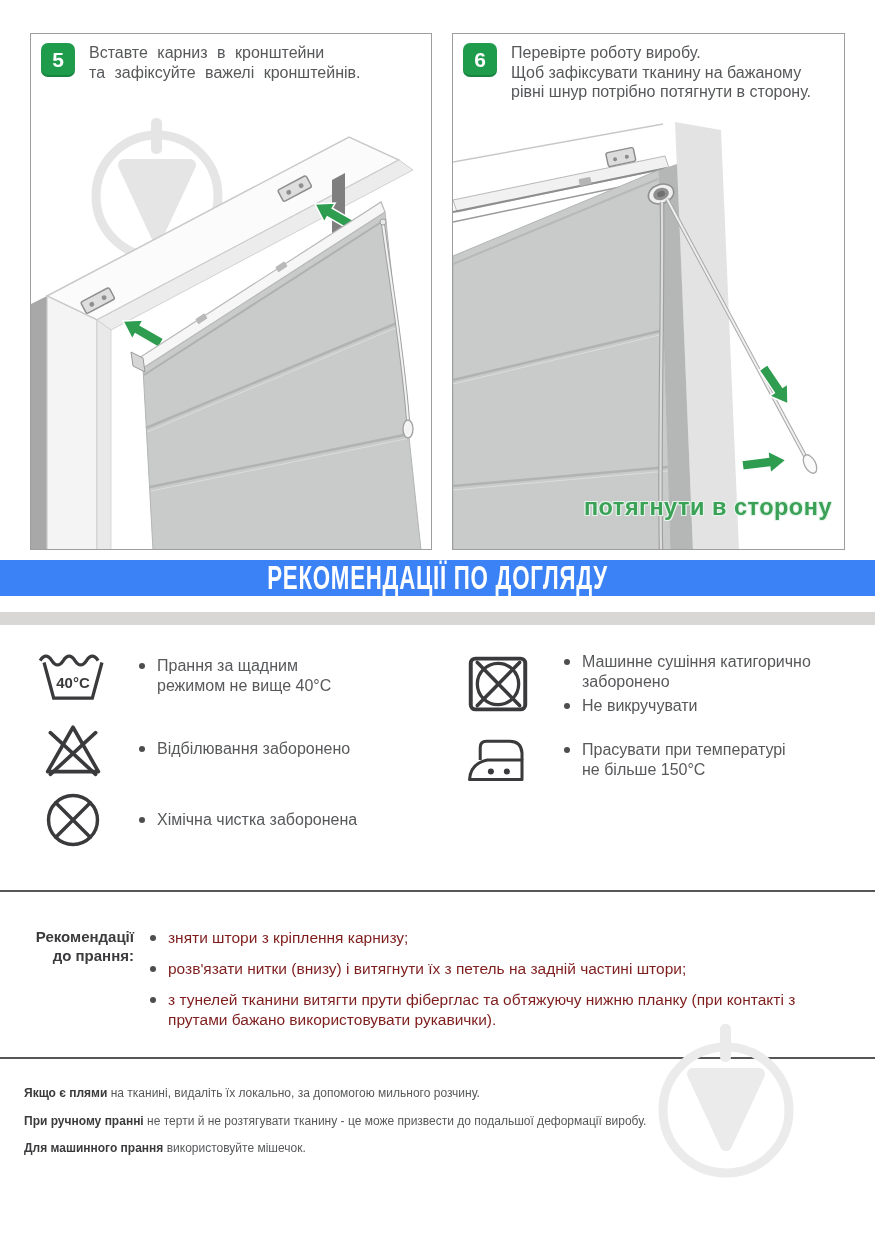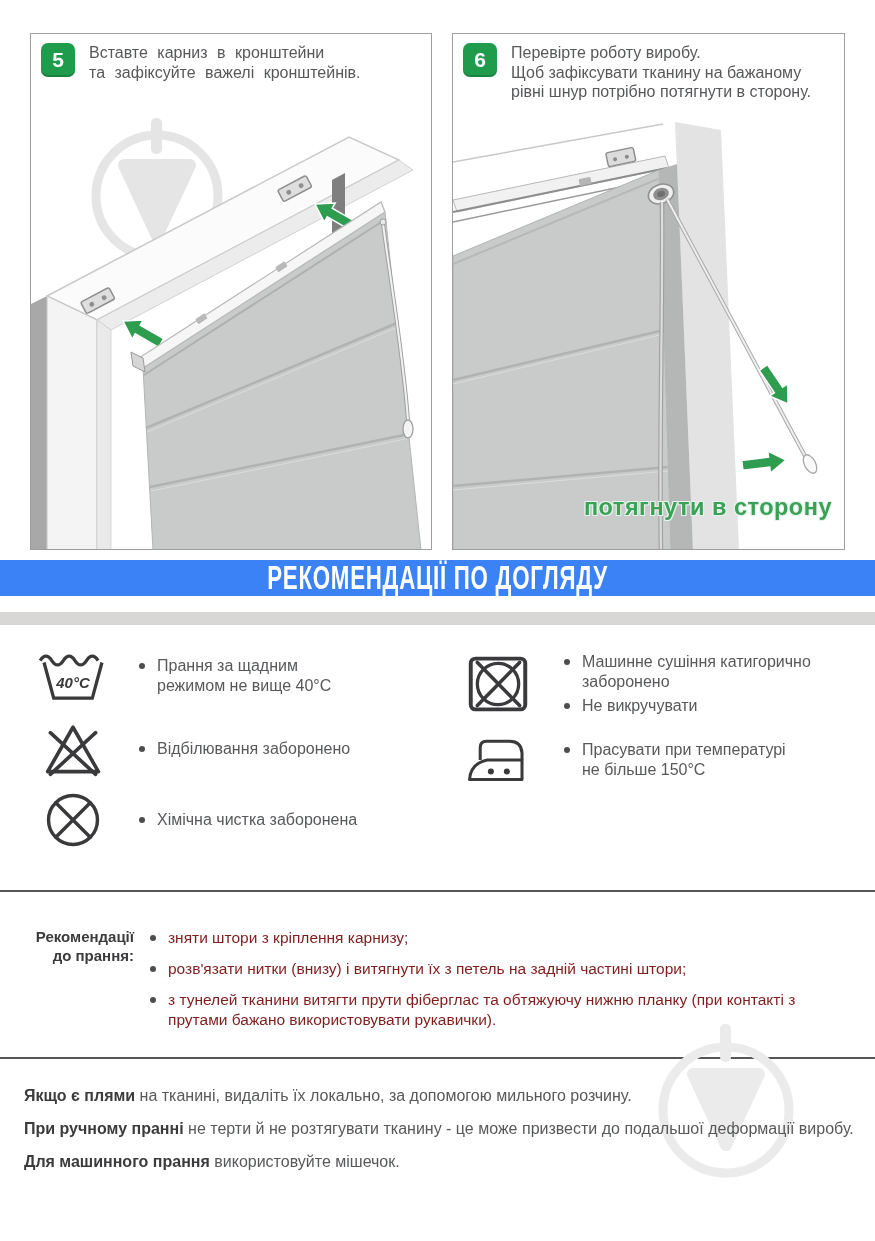--- a/index.html
+++ b/index.html
@@ -40,21 +40,21 @@
   .banner-text {
     display:inline-block; color:#ffffff; font-weight:bold; font-size:31px;
     letter-spacing:1px; transform:scale(.72,1.08); white-space:nowrap;
   }
   .banner-shadow { position:absolute; top:612px; left:0; width:875px; height:13px; background:#d8d7d5; }
   
   .care { position:absolute; top:648px; left:30px; width:815px; display:flex; }
   .care-col-left  { width:425px; }
   .care-col-right { width:390px; }
   .care-row { display:flex; align-items:center; }
-  .care-icon-cell { flex:0 0 85px; display:flex; justify-content:center;font-style:italic; }
+  .care-icon-cell { flex:0 0 85px; display:flex; justify-content:center; }
   .care-icon-cell svg { stroke:#3a3a3c; }
   .care-items { margin-left:24px; }
   .care-item { display:flex; align-items:flex-start; margin:4px 0; }
   .dot { flex:0 0 auto; width:6px; height:6px; border-radius:50%; background:#4d4d4f; margin:7px 12px 0 0; }
   .care-item span { font-size:16px; line-height:1.25; color:#57585a; }
   .w230 { max-width:230px; } .w250 { max-width:250px; }
   .mb1 { margin-bottom:16px; } .mb2 { margin-bottom:13px; }
   
   .divider { position:absolute; left:0; width:875px; height:2px; background:#555658; }
   .div-1 { top:890px; } .div-2 { top:1057px; }
@@ -62,21 +62,21 @@
   .washing { position:absolute; top:928px; left:24px; width:830px; display:flex; }
   .washing-label {
     flex:0 0 110px; text-align:right; font-weight:bold; font-size:15px;
     line-height:1.25; color:#3b3b3d; white-space:pre-line;
   }
   .washing-items { margin-left:16px; width:700px; }
   .washing-item { display:flex; align-items:flex-start; margin-bottom:11px; }
   .washing-item span { font-size:15.5px; line-height:1.3; color:#7f1d1d; }
   
   .notes { position:absolute; top:1086px; left:24px; width:830px; z-index:2; }
-  .note { font-size:16px; line-height:1.3; margin-bottom:12px; color:#57585a; }
+  .note { font-size:12px; line-height:1.3; margin-bottom:12px; color:#57585a; }
   .note b { color:#3b3b3d; }
   .watermark-page { position:absolute; left:648px; top:1022px; z-index:1; }
 </style>
 </head>
 <body>
 
 <div class="page">
 
   <div class="panels">
 

